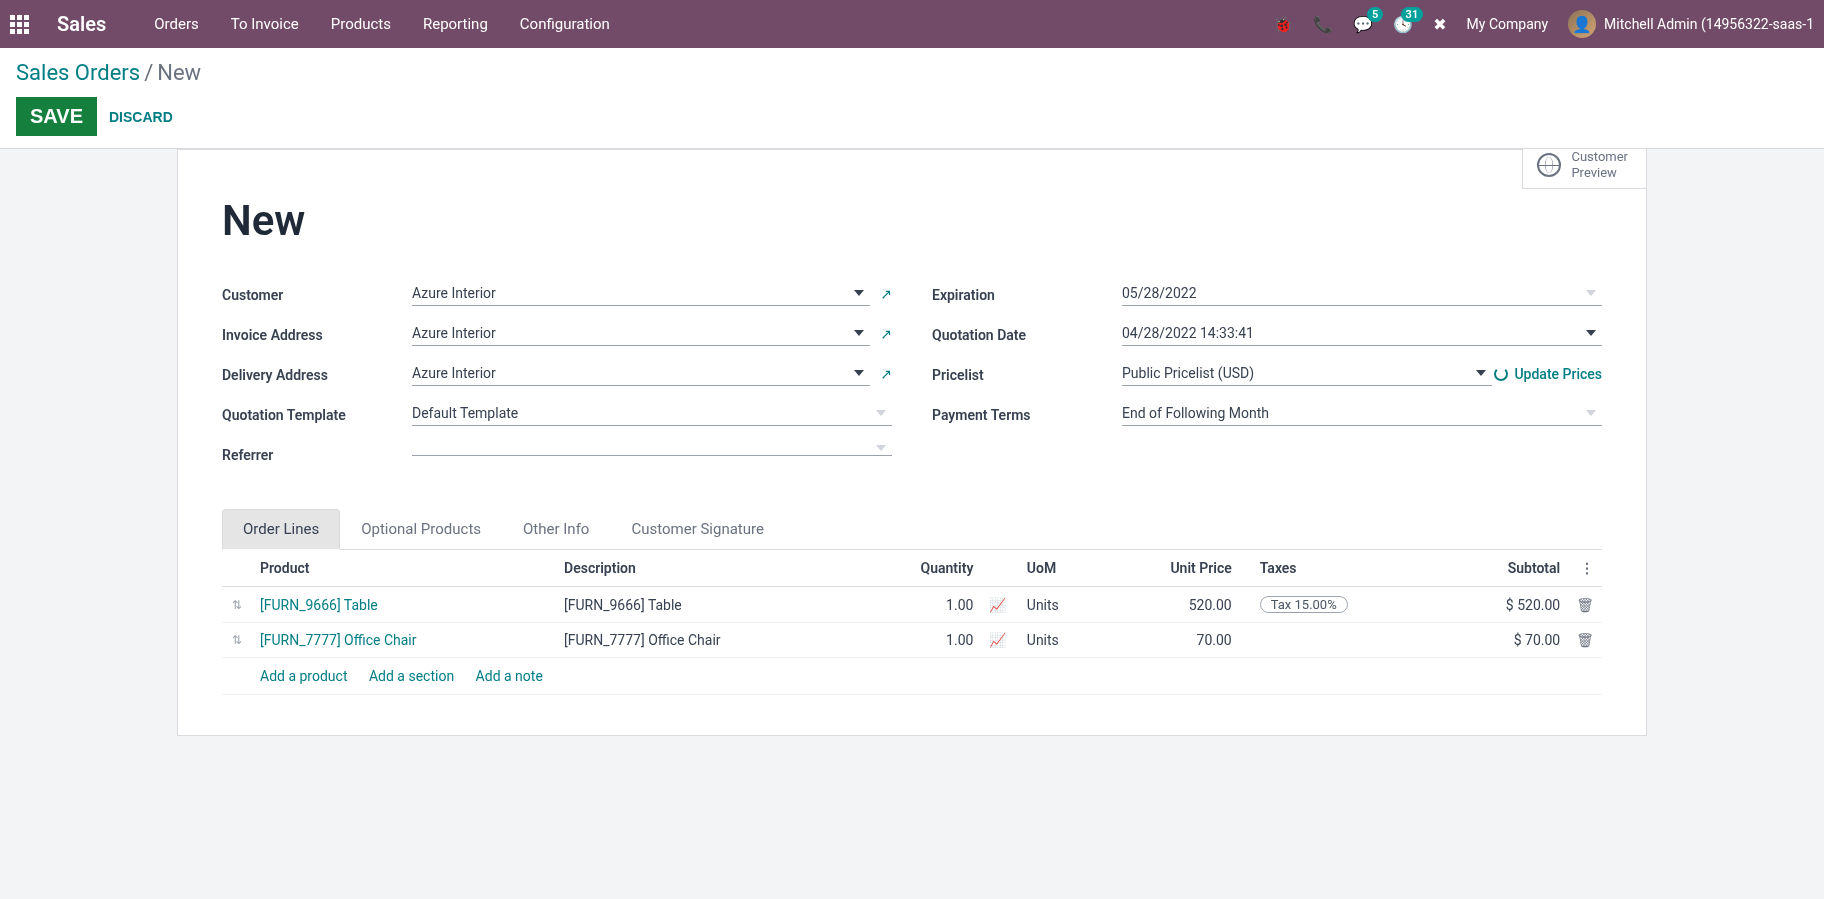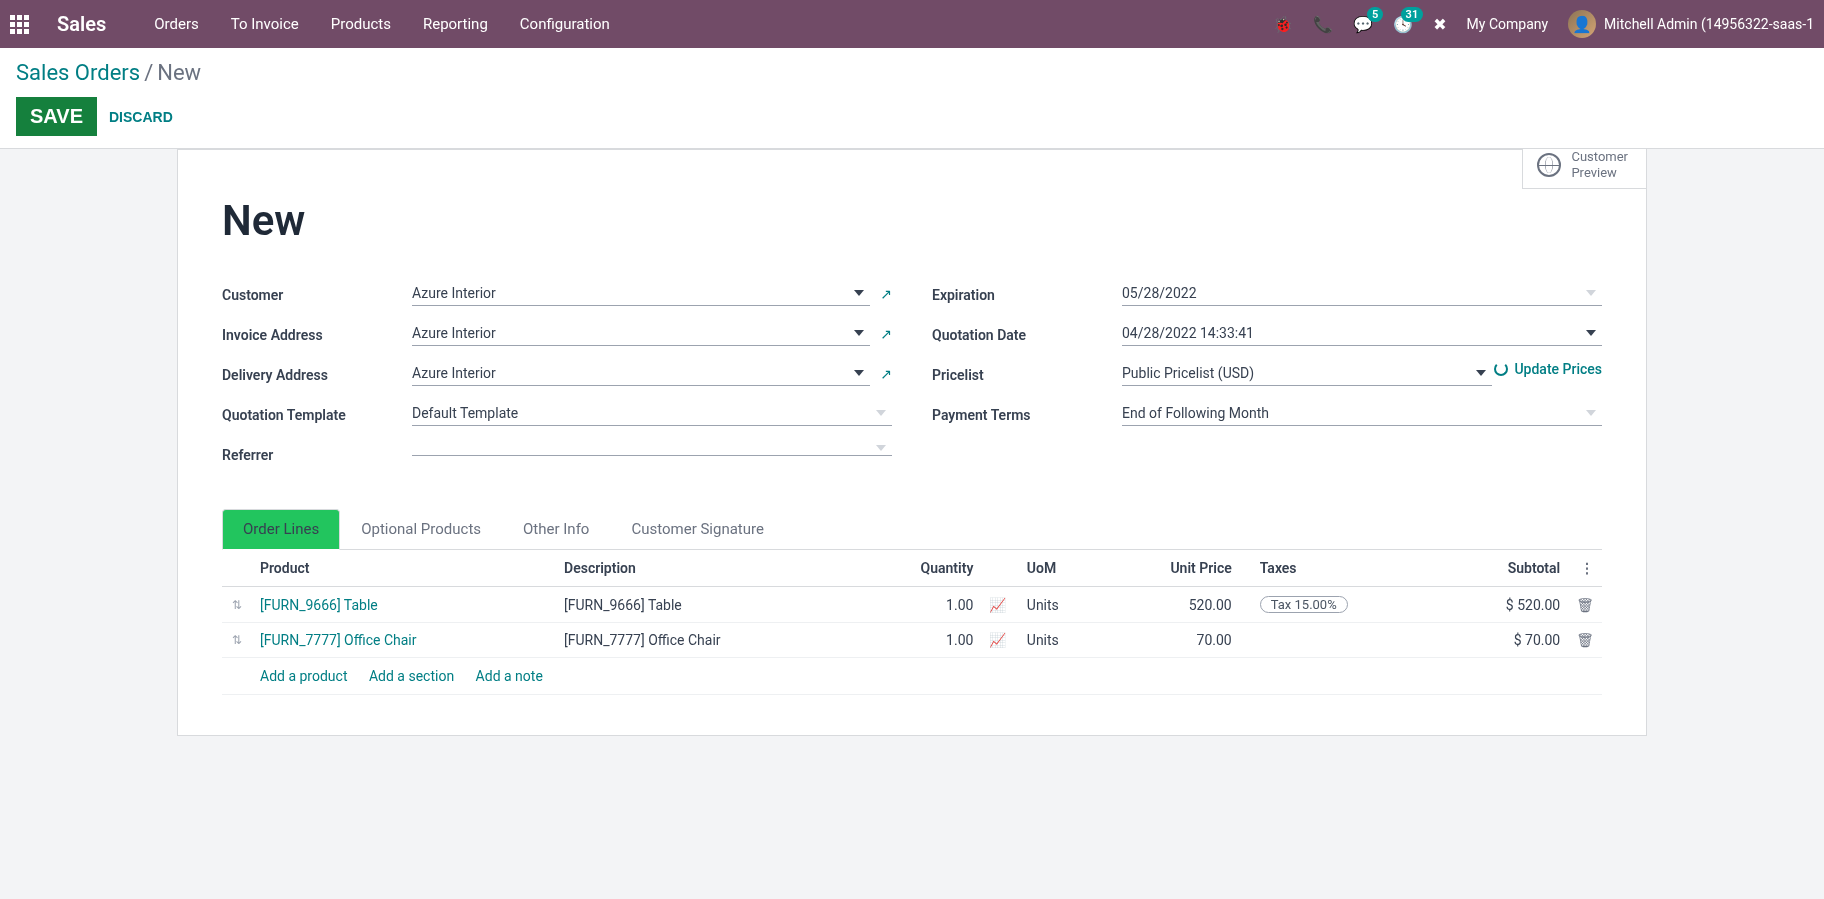--- a/index.html
+++ b/index.html
@@ -52,37 +52,37 @@
 .caret { width: 0; height: 0; border-left: 5px solid transparent; border-right: 5px solid transparent; border-top: 6px solid #374151; margin: 0 6px; cursor:pointer; }
 .ext-link { color: #017e84; margin-left: 10px; cursor: pointer; font-size: 14px; }
 .address { padding: 6px 0 4px 0; line-height: 1.7; color: #374151; font-size: 14px; }
 .light-caret .caret { border-top-color: #d1d5db; }
 .update-prices { color: #017e84; font-weight: 500; display: inline-flex; align-items: center; gap: 6px; margin-left: 2px; cursor: pointer; }
 .refresh-icon { display:inline-block; width:14px; height:14px; border:2px solid #017e84; border-radius:50%; border-top-color:transparent; position:relative; }
 
 
 .tabs { display: flex; border-bottom: none; margin: 28px 0 0 0; }
 .tab { padding: 10px 20px; border: 1px solid transparent; cursor: pointer; font-size: 15px; color: #6b7280; }
-.tab.active { border: 1px solid #d8dadd; border-bottom: 1px solid #fff; color: #374151; border-radius: 4px 4px 0 0; margin-bottom: -1px; background: #22c55e; }
+.tab.active { border: 1px solid #d8dadd; border-bottom: 1px solid #fff; color: #374151; border-radius: 4px 4px 0 0; margin-bottom: -1px; background: #e5e5e5; }
 
 
 .table-wrap { border-top: 1px solid #d8dadd; }
 table { width: 100%; border-collapse: collapse; }
 th { text-align: left; padding: 10px 8px; font-weight: 600; border-bottom: 1px solid #d8dadd; font-size: 14px; }
 th.right, td.right { text-align: right; }
 td { padding: 9px 8px; border-bottom: 1px solid #eef0f2; font-size: 14px; vertical-align: middle; }
 .handle { color: #9ca3af; cursor: grab; font-size: 12px; text-align:center; }
 .prod-link { color: #017e84; }
 .chart-icon { color: #017e84; margin-right: 4px; }
 .tax-chip { display: inline-block; border: 1px solid #9ca3af; border-radius: 12px; padding: 0 10px; font-size: 13px; color: #4b5563; }
 .trash { color: #6b7280; cursor: pointer; }
 .add-links { padding: 10px 8px; }
 .add-links a { color: #017e84; margin-right: 18px; text-decoration: none; font-size: 14px; }
 .col-opts { text-align: right; color: #6b7280; cursor: pointer; }
-.pricelist-row { display:flex; align-items:flex-start; }
+.pricelist-row { display:flex; align-items:center; }
 .pricelist-row .m2o { flex:1; }
 </style>
 </head>
 <body>
 
 <div class="navbar">
   <div class="nav-left">
     <div class="apps-icon">
         <span></span>
         <span></span>

